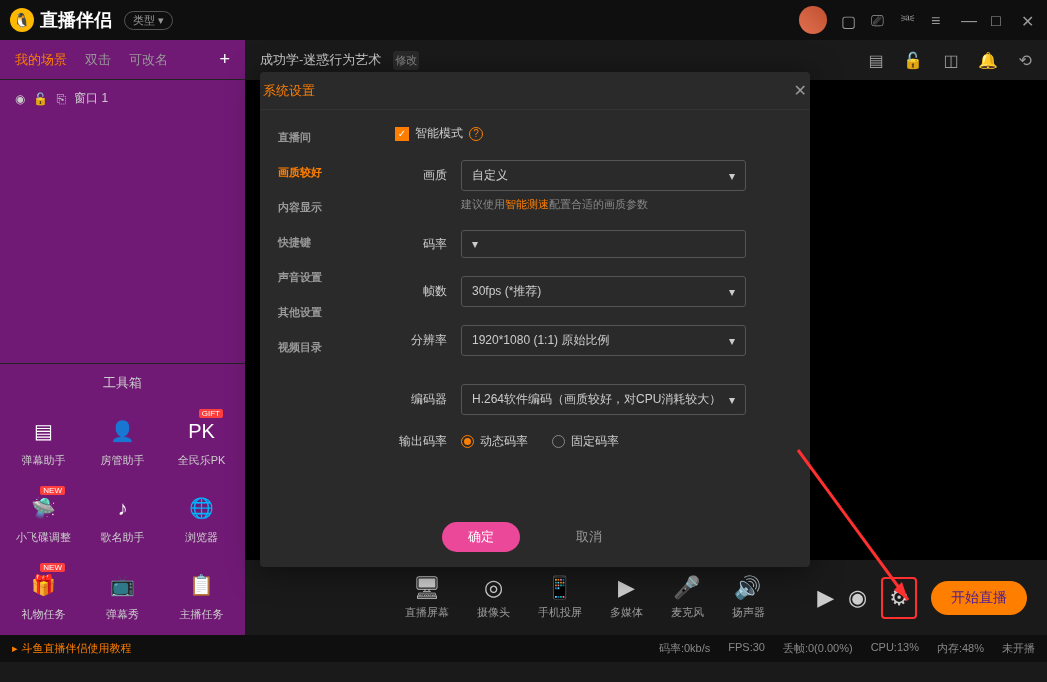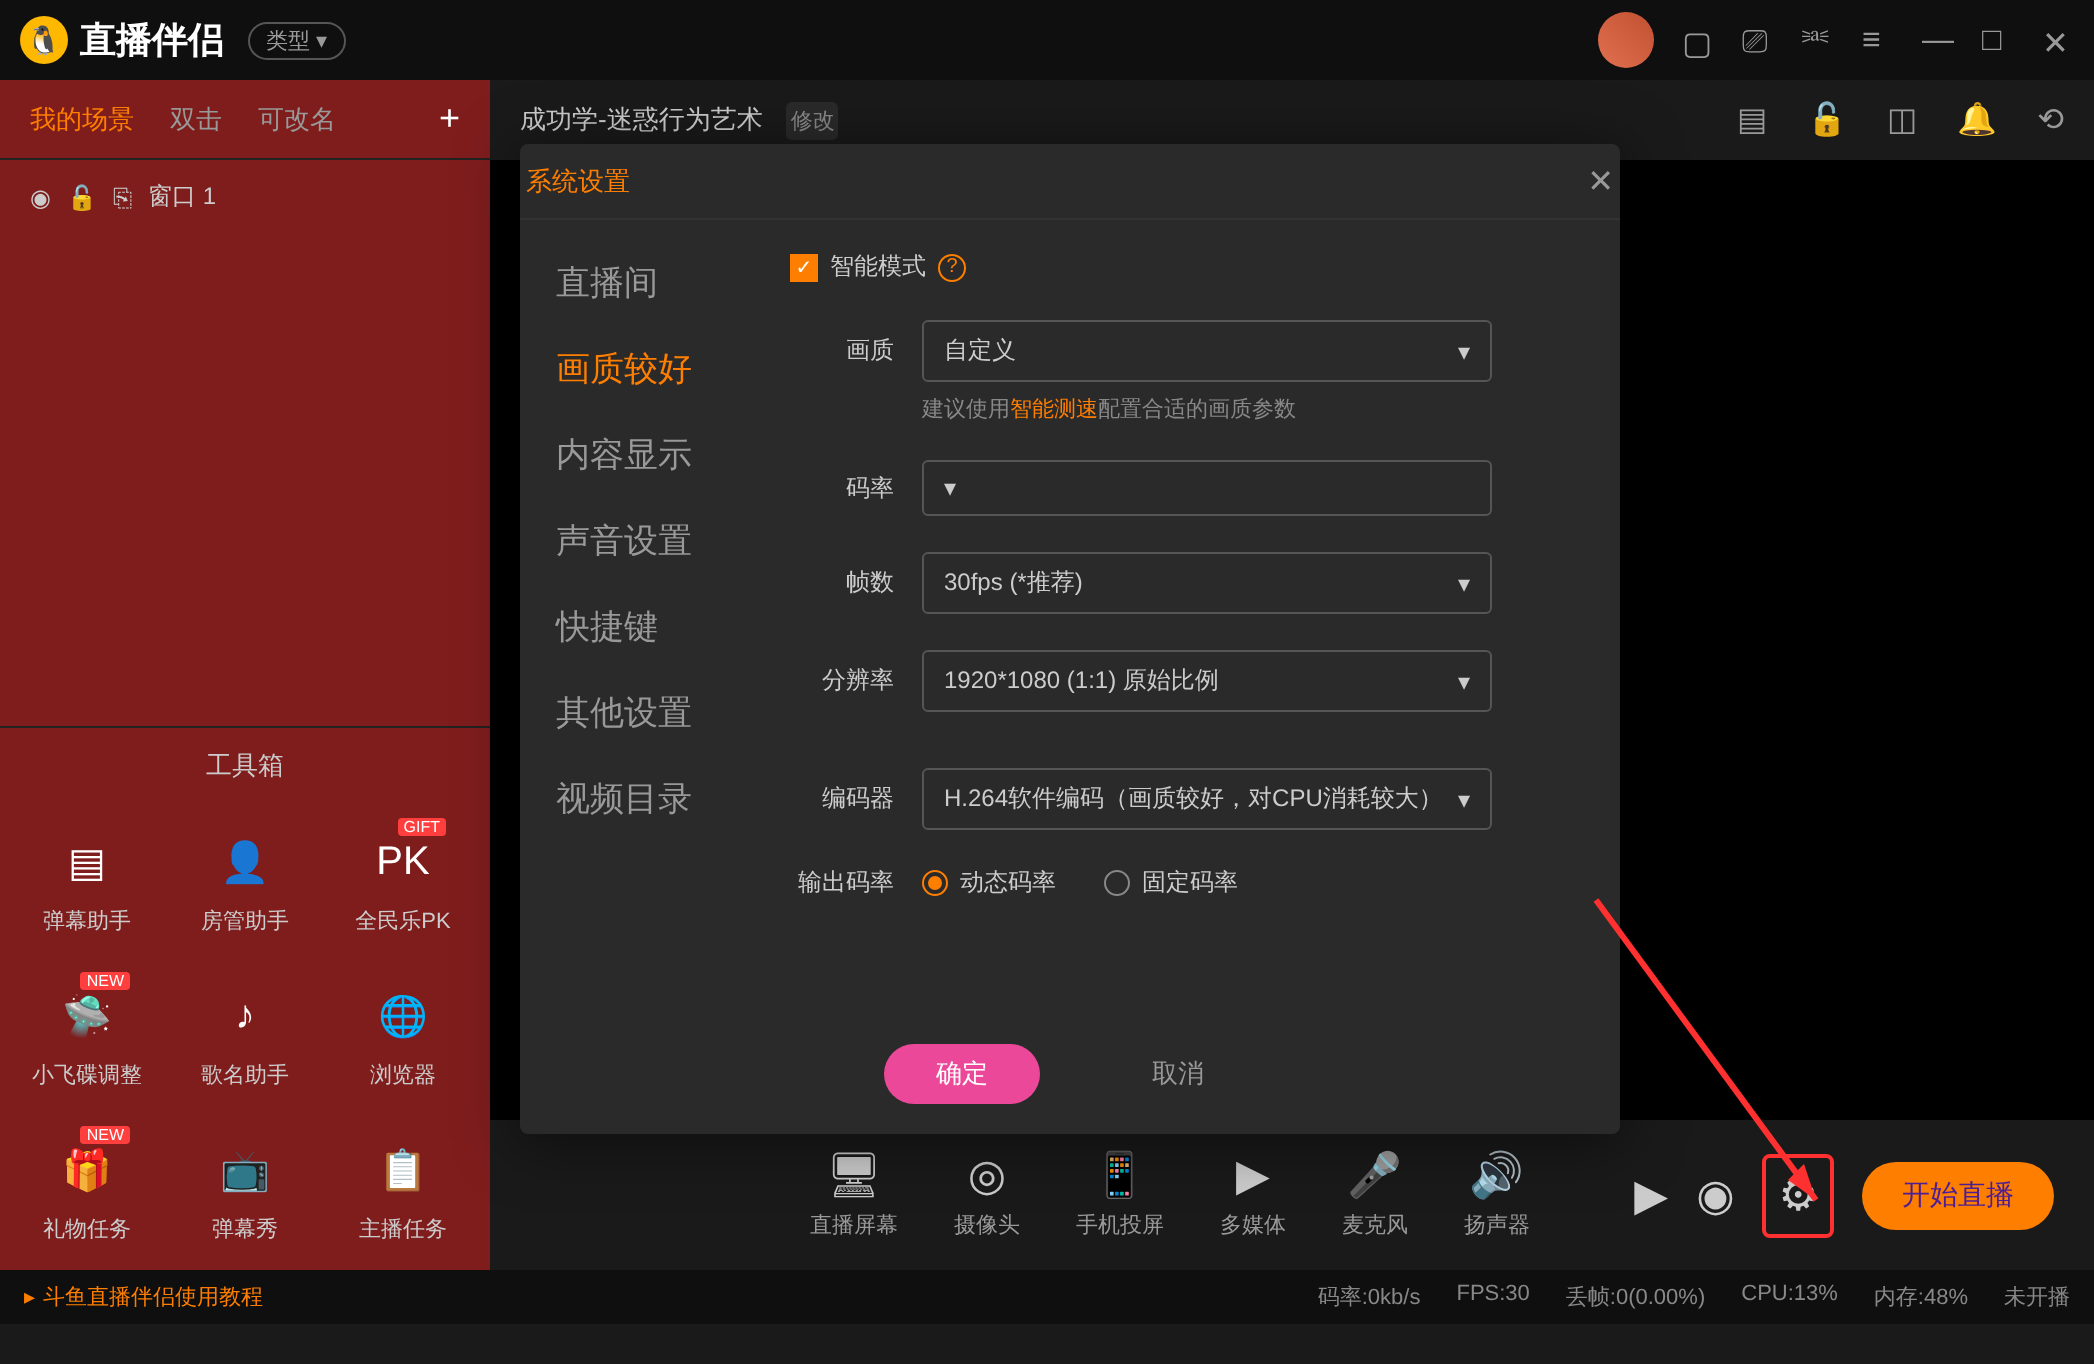--- a/index.html
+++ b/index.html
@@ -8,21 +8,21 @@
 .titlebar { height: 40px; background: #0f0f0f; display: flex; align-items: center; padding: 0 10px; }
 .logo-area { display: flex; align-items: center; gap: 6px; }
 .logo { width: 24px; height: 24px; background: #ffb800; border-radius: 50%; display: flex; align-items: center; justify-content: center; font-size: 14px; }
 .app-title { color: #fff; font-size: 18px; font-weight: bold; }
 .type-btn { border: 1px solid #555; border-radius: 10px; padding: 1px 8px; font-size: 11px; color: #999; margin-left: 6px; }
 .titlebar-right { margin-left: auto; display: flex; align-items: center; gap: 14px; color: #999; }
 .avatar { width: 28px; height: 28px; border-radius: 50%; background: linear-gradient(45deg,#e07050,#c05030); }
 .tb-icon { width: 16px; height: 16px; cursor: pointer; }
 
 .main-layout { display: flex; height: 595px; }
-.sidebar { width: 245px; background: #7f1d1d; display: flex; flex-direction: column; }
+.sidebar { width: 245px; background: #701a75; display: flex; flex-direction: column; }
 .tabs { display: flex; align-items: center; padding: 0 15px; height: 40px; gap: 18px; border-bottom: 1px solid #222; }
 .tab { font-size: 13px; color: #999; cursor: pointer; }
 .tab.active { color: #fe7e00; }
 .add-btn { margin-left: auto; color: #fff; font-size: 18px; cursor: pointer; }
 .scene-item { display: flex; align-items: center; padding: 10px 15px; gap: 8px; font-size: 12px; color: #ccc; }
 
 .toolbox-header { padding: 10px; text-align: center; font-size: 13px; color: #ccc; border-top: 1px solid #222; }
 .tools-grid { display: grid; grid-template-columns: repeat(3, 1fr); gap: 8px; padding: 5px 8px; }
 .tool-item { display: flex; flex-direction: column; align-items: center; gap: 6px; padding: 8px 0; cursor: pointer; position: relative; }
 .tool-icon { width: 32px; height: 32px; display: flex; align-items: center; justify-content: center; font-size: 20px; color: #fff; }
@@ -48,21 +48,21 @@
 .statusbar .right { margin-left: auto; display: flex; gap: 18px; }
 .tutorial { color: #fe7e00; display: flex; align-items: center; gap: 4px; }
 
 
 .modal { position: absolute; top: 72px; left: 260px; width: 550px; height: 495px; background: #2a2a2a; border-radius: 4px; box-shadow: 0 4px 30px rgba(0,0,0,0.5); display: flex; flex-direction: column; }
 .modal-header { height: 38px; display: flex; align-items: center; padding: 0 3px; border-bottom: 1px solid #333; }
 .modal-title { color: #fe7e00; font-size: 13px; }
 .modal-close { margin-left: auto; color: #999; cursor: pointer; font-size: 16px; }
 .modal-body { flex: 1; display: flex; }
 .modal-nav { width: 110px; padding: 10px 0; }
-.nav-item { padding: 10px 18px; font-size: 17px; color: #999; cursor: pointer; }
+.nav-item { padding: 10px 18px; font-size: 11px; color: #999; cursor: pointer; font-weight: bold; }
 .nav-item.active { color: #fe7e00; }
 .modal-content { flex: 1; padding: 15px 25px; }
 .form-row { display: flex; align-items: center; margin-bottom: 18px; gap: 14px; }
 .form-label { width: 52px; font-size: 12px; color: #ccc; text-align: right; }
 .checkbox { display: flex; align-items: center; gap: 6px; font-size: 12px; }
 .cb-box { width: 14px; height: 14px; border: 1px solid #fe7e00; background: #fe7e00; color: #fff; display: flex; align-items: center; justify-content: center; font-size: 10px; }
 .help-icon { color: #fe7e00; border: 1px solid #fe7e00; border-radius: 50%; width: 14px; height: 14px; display: inline-flex; align-items: center; justify-content: center; font-size: 10px; }
 .select { flex: 1; max-width: 285px; background: #2a2a2a; border: 1px solid #555; border-radius: 3px; padding: 6px 10px; font-size: 12px; color: #ccc; display: flex; justify-content: space-between; align-items: center; }
 .hint { font-size: 11px; color: #888; margin-left: 66px; margin-top: -12px; margin-bottom: 18px; }
 .hint a { color: #fe7e00; }
@@ -226,22 +226,22 @@
 <div class="modal">
   <div class="modal-header">
     <span class="modal-title">系统设置</span>
     <span class="modal-close">✕</span>
   </div>
   <div class="modal-body">
     <div class="modal-nav" id="modal-nav">
         <div class="nav-item">直播间</div>
         <div class="nav-item active">画质较好</div>
         <div class="nav-item">内容显示</div>
+        <div class="nav-item">快捷键</div>
         <div class="nav-item">声音设置</div>
-        <div class="nav-item">快捷键</div>
         <div class="nav-item">其他设置</div>
         <div class="nav-item">视频目录</div>
       </div>
     <div class="modal-content">
       <div class="form-row">
         <span class="checkbox">
           <span class="cb-box">✓</span>
           <span>智能模式</span>
           <span class="help-icon">?</span>
         </span>

